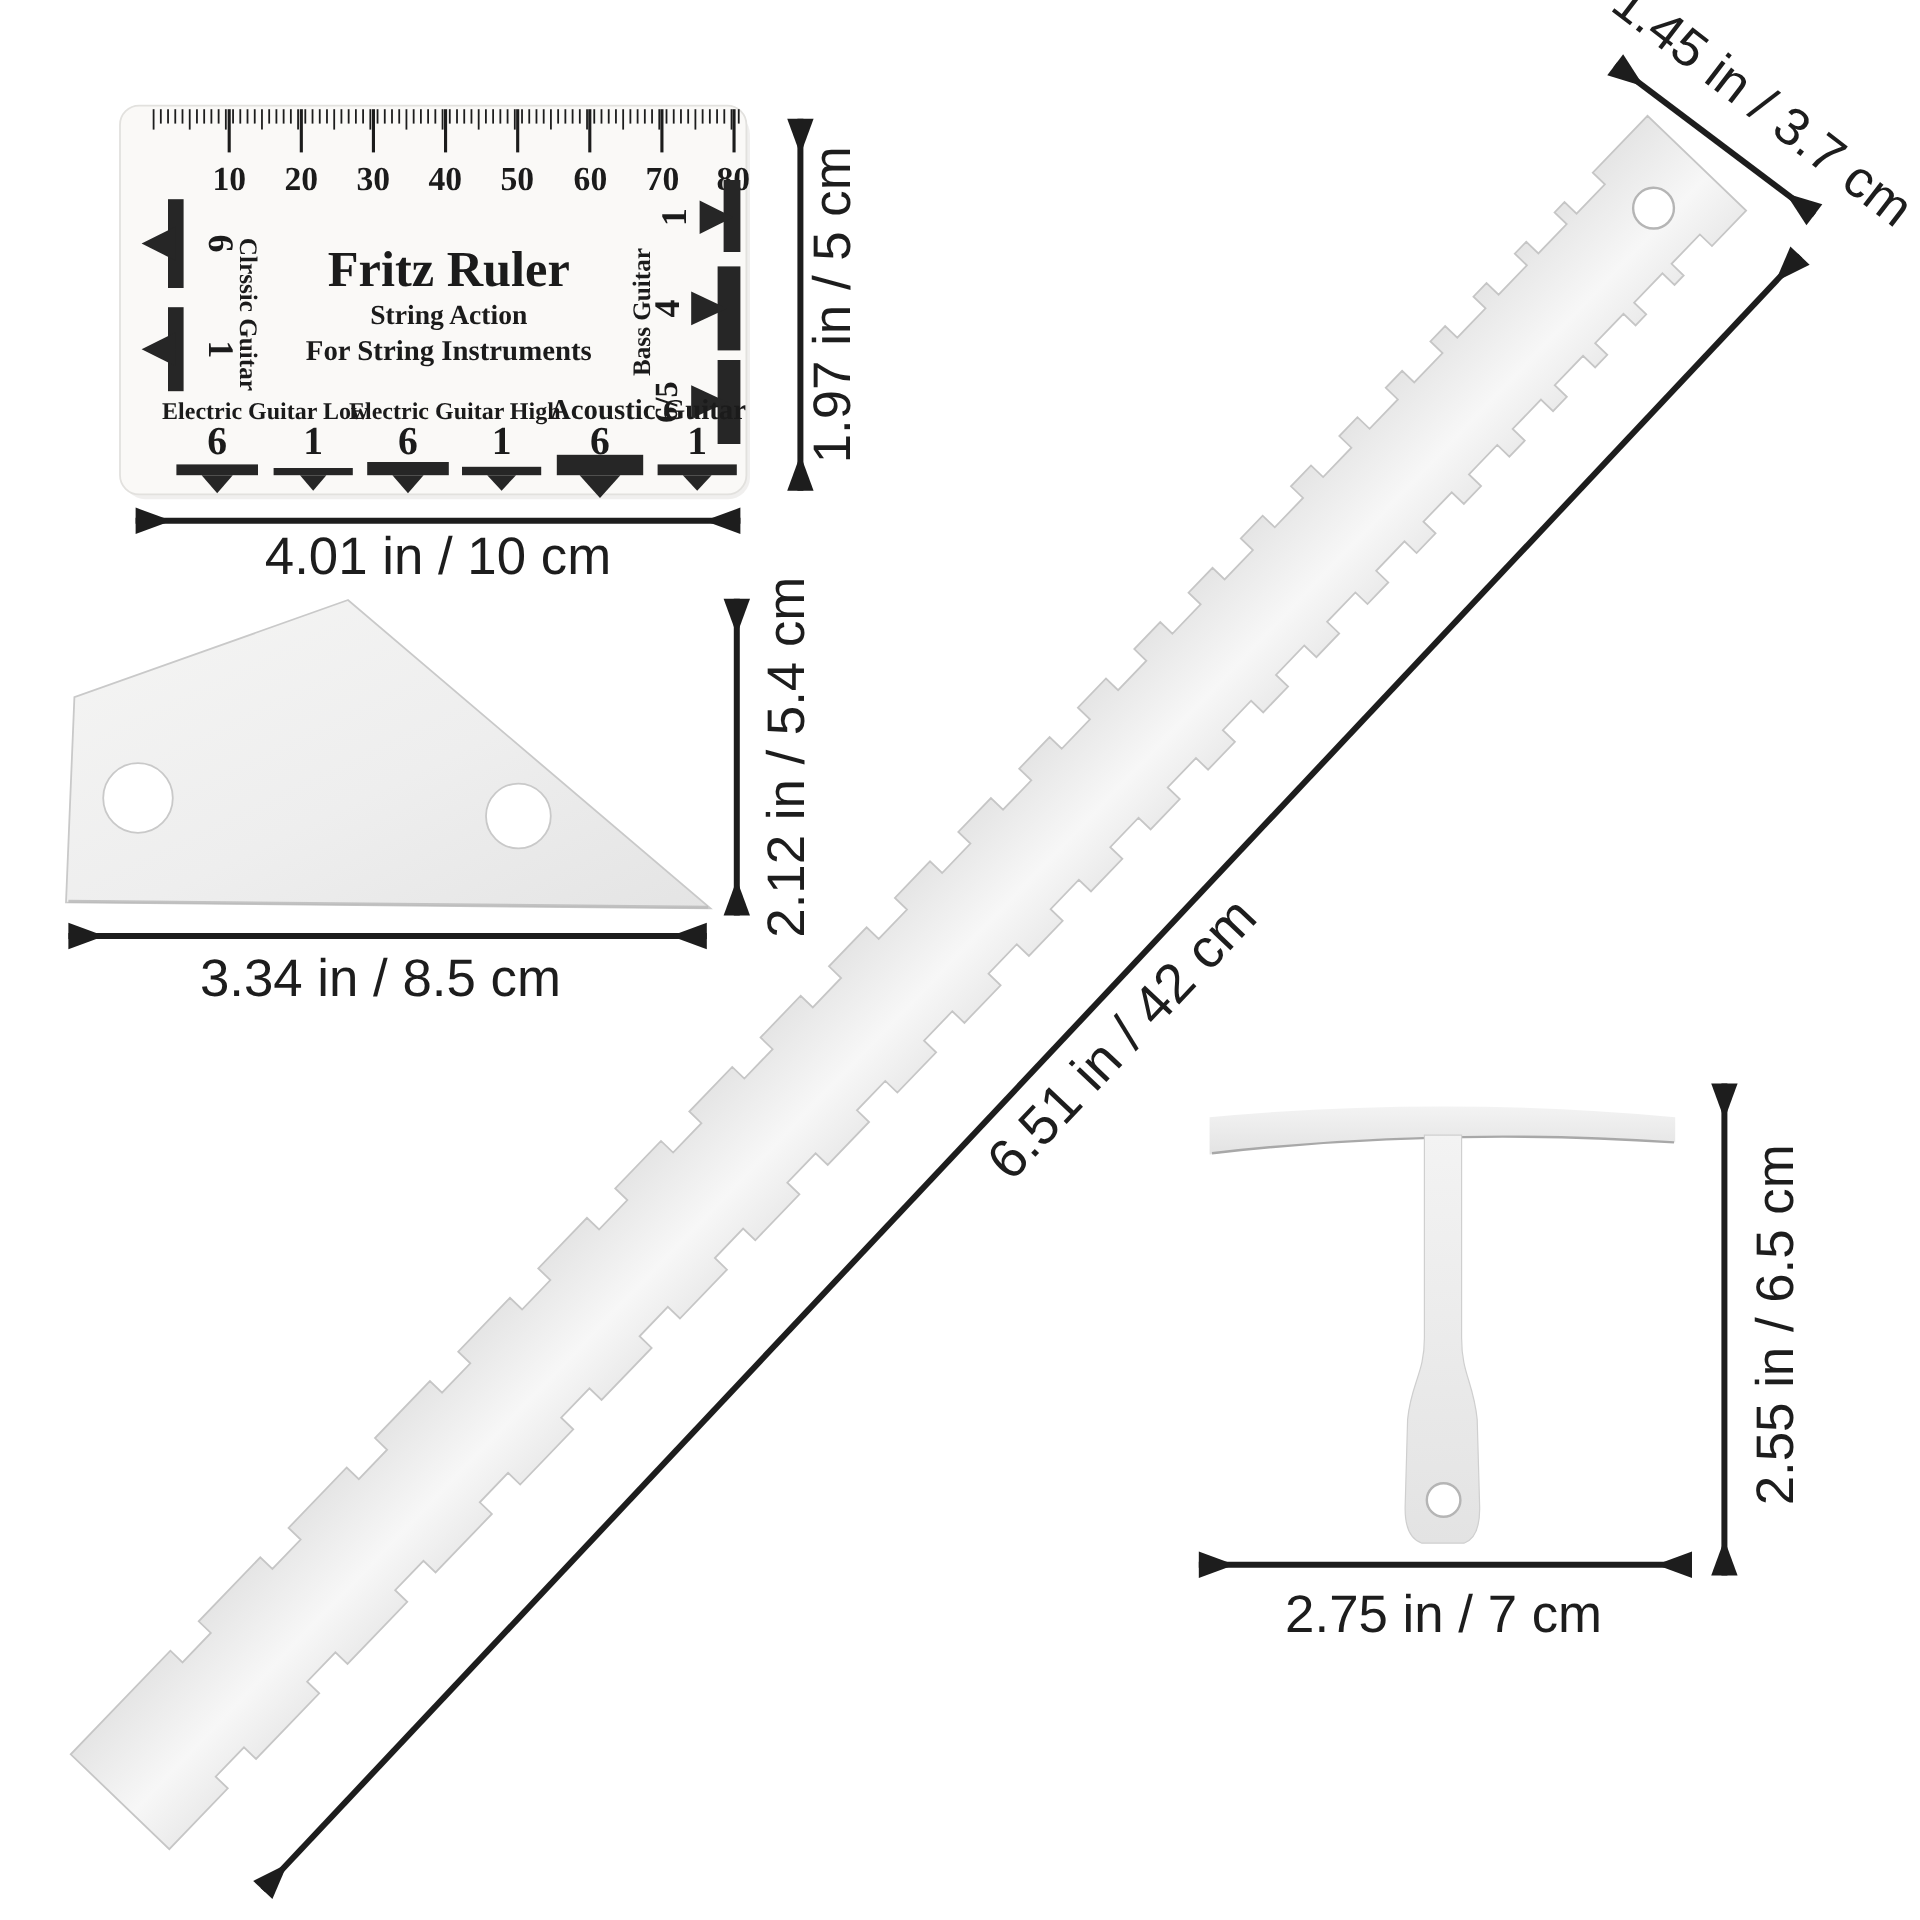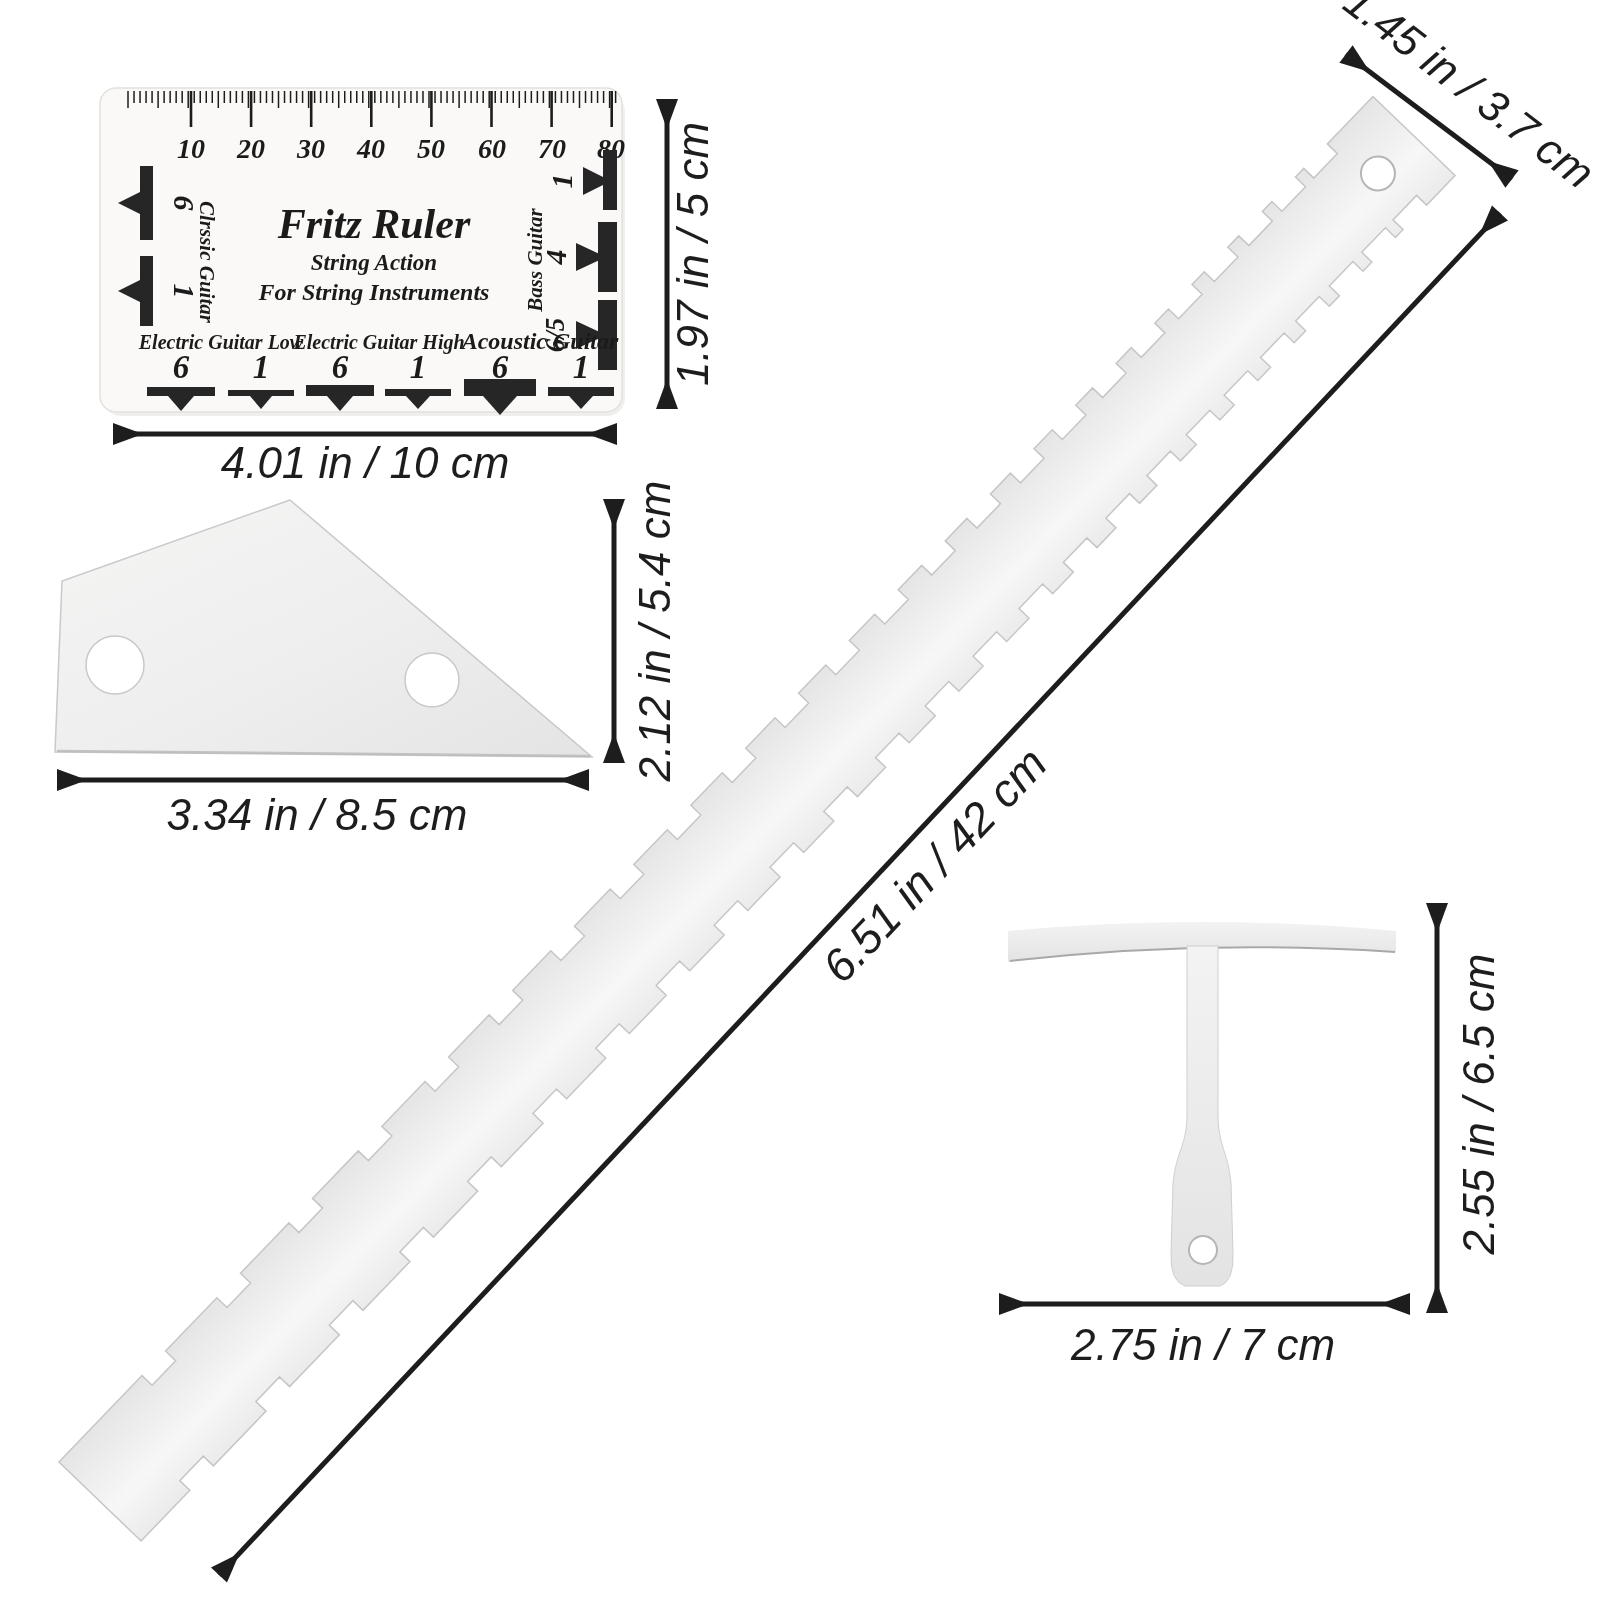--- a/index.html
+++ b/index.html
@@ -1,16 +1,16 @@
 <!DOCTYPE html>
 <html><head>
 <meta charset="utf-8">
 <style>
   html,body{margin:0;padding:0;background:#ffffff;}
-  #stage{width:1600px;height:1600px;position:relative;background:#ffffff;font-style:italic;}
+  #stage{width:1600px;height:1600px;position:relative;background:#ffffff;}
   svg{display:block;}
   text{user-select:none;}
   .dim-label{font-family:"Liberation Sans",sans-serif;fill:#1d1d1d;}
   .card-serif{font-family:"Liberation Serif","DejaVu Serif",serif;font-weight:bold;fill:#1b1b1b;}
   .metal-stroke{stroke:#c9c9c9;stroke-width:1.5;}
 </style>
 </head>
 <body>
 
 <div id="stage">

